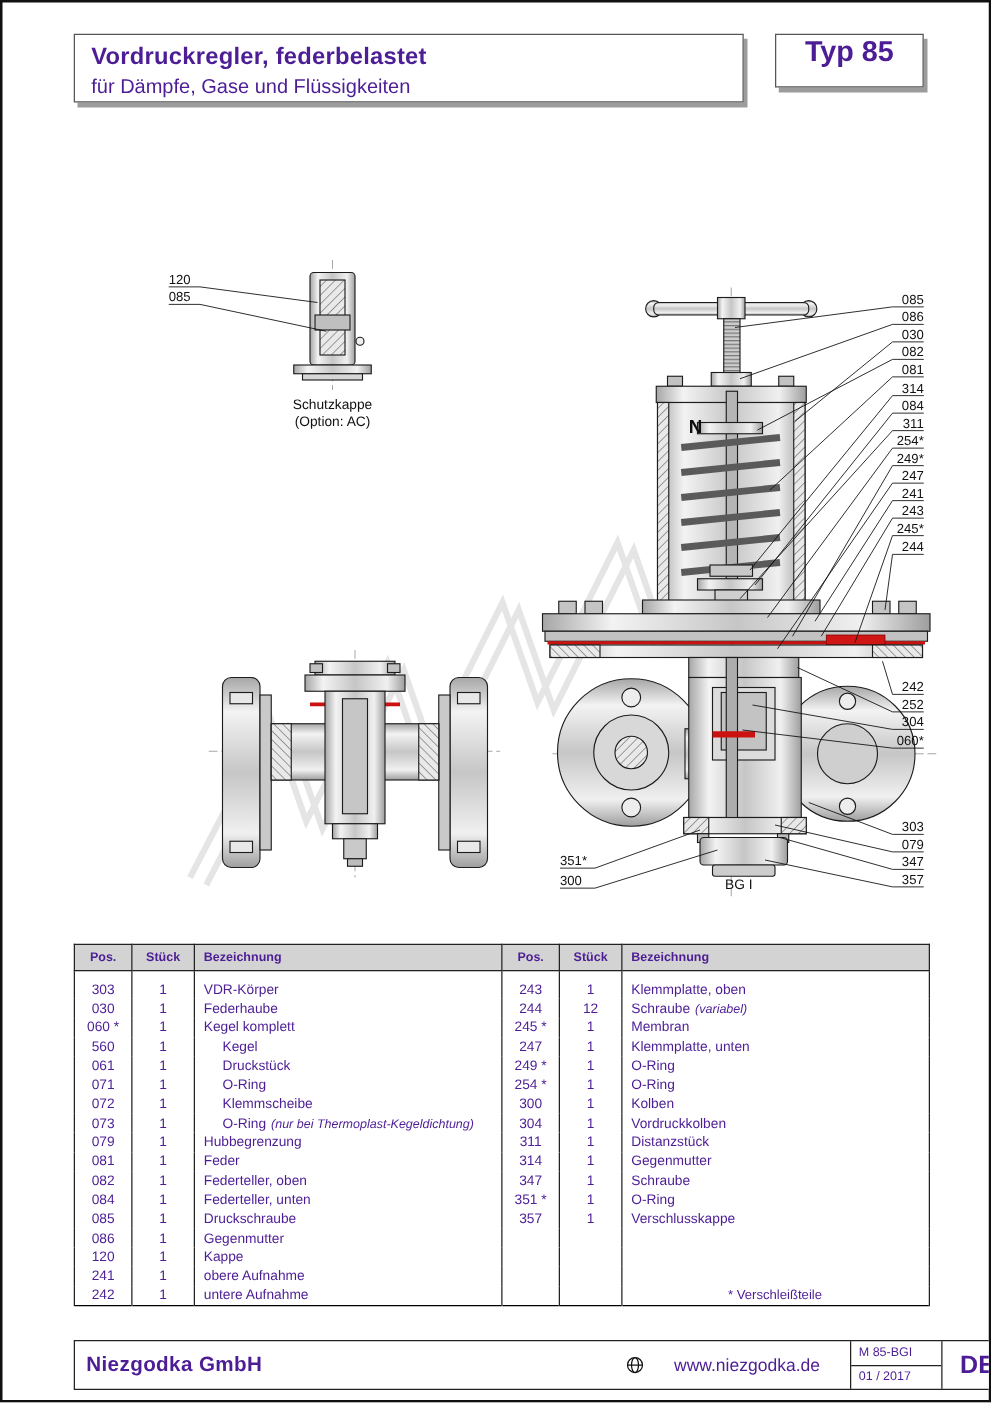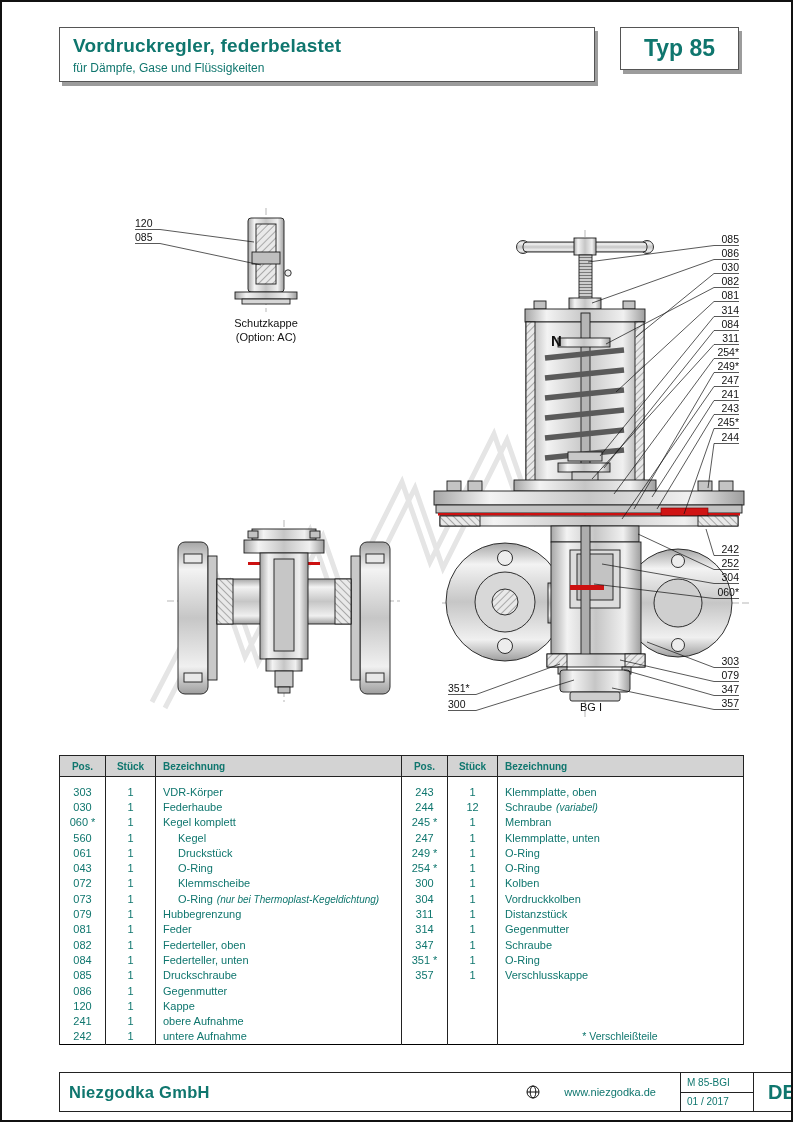--- a/index.html
+++ b/index.html
@@ -1,27 +1,27 @@
 <!DOCTYPE html>
 <html><head>
 <meta charset="utf-8">
 <style>
   html,body { margin:0; padding:0; background:#e0e0e0; }
   .page {
     position:relative; width:793px; height:1122px; margin:0 auto;
     background:#fff; border:2px solid #111; box-sizing:border-box;
-    font-family:"Liberation Sans", sans-serif; color:#0f766e; overflow:hidden;
+    font-family:"Liberation Sans", sans-serif; color:#4c1d95; overflow:hidden;
   }
   
   .shadowbox { background:#fff; border:1px solid #555; box-shadow:3px 4px 0 #9c9c9c; box-sizing:border-box; }
   .title-box { position:absolute; left:57px; top:25px; width:536px; height:55px; padding:7px 13px 0 13px; }
   .doc-title { margin:0; font-size:19px; font-weight:bold; letter-spacing:0.2px; }
-  .doc-subtitle { margin-top:4px; font-size:12px; }
+  .doc-subtitle { margin-top:4px; font-size:16px; }
   .type-box { position:absolute; left:618px; top:25px; width:119px; height:43px;
-    display:flex; align-items:center; justify-content:center; font-size:23px; font-weight:bold; }
+    display:flex; align-items:flex-start; justify-content:center; font-size:23px; font-weight:bold; }
 
   
   svg.drawing { position:absolute; left:0; top:0; width:789px; height:1118px; }
   .lbl { font-family:"Liberation Sans", sans-serif; font-size:10.5px; fill:#111; }
   .cap { font-family:"Liberation Sans", sans-serif; font-size:11px; fill:#111; }
   .ll  { stroke:#111; stroke-width:0.7; }
 
   
   table.parts { position:absolute; left:57px; top:753px; width:684px; border-collapse:collapse;
     table-layout:fixed; font-size:11px; border:1.5px solid #000; }
@@ -33,21 +33,21 @@
   .parts td.name.indent { padding-left:22px; }
   .parts tr.spacer td { height:7px; }
   .note { font-style:italic; font-size:10px; margin-left:4px;text-align:right; }
   .parts td.footnote { text-align:center; padding-right:8px; font-size:10.5px; }
 
   
   .footer { position:absolute; left:57px; top:1070px; width:752px; height:40px;
     border:1.5px solid #222; box-sizing:border-box; display:flex; align-items:stretch; background:#fff; }
   .company { align-self:center; font-size:16.5px; font-weight:bold; padding-left:9px; letter-spacing:0.3px; }
   .web { margin-left:auto; align-self:center; display:flex; align-items:center; gap:24px;
-    font-size:11px; padding-right:24px; }
+    font-size:14px; padding-right:24px; }
   .docbox { border-left:1.2px solid #222; width:72px; display:flex; flex-direction:column; }
   .docbox .drow { flex:1; display:flex; align-items:center; padding-left:6px; font-size:10px; }
   .docbox .drow.first { border-bottom:1px solid #222; }
   .debox { border-left:1.2px solid #222; width:56px; display:flex; align-items:center;
     justify-content:center; font-size:20px; font-weight:bold; }
 </style>
 </head>
 <body>
 
 <div class="page">
@@ -355,21 +355,21 @@
     </tr>
     <tr>
       <td class="pos">061</td>
       <td class="qty">1</td>
       <td class="name indent">Druckstück</td>
       <td class="pos">249 *</td>
       <td class="qty">1</td>
       <td class="name">O-Ring</td>
     </tr>
     <tr>
-      <td class="pos">043</td>
+      <td class="pos">071</td>
       <td class="qty">1</td>
       <td class="name indent">O-Ring</td>
       <td class="pos">254 *</td>
       <td class="qty">1</td>
       <td class="name">O-Ring</td>
     </tr>
     <tr>
       <td class="pos">072</td>
       <td class="qty">1</td>
       <td class="name indent">Klemmscheibe</td>

